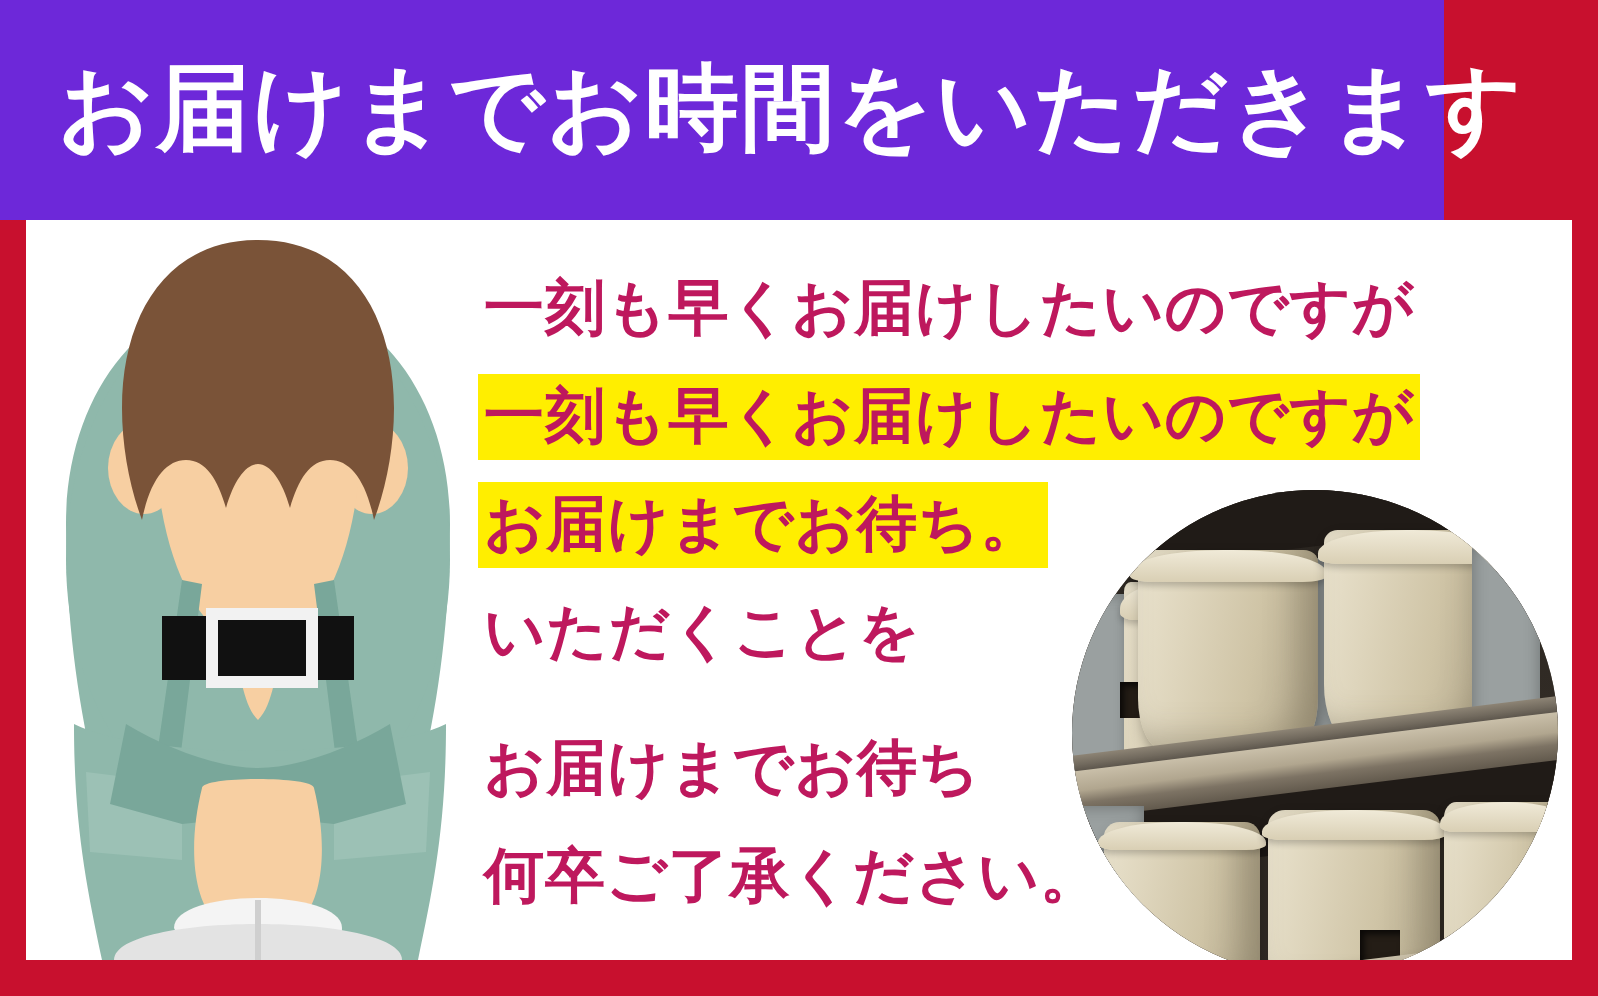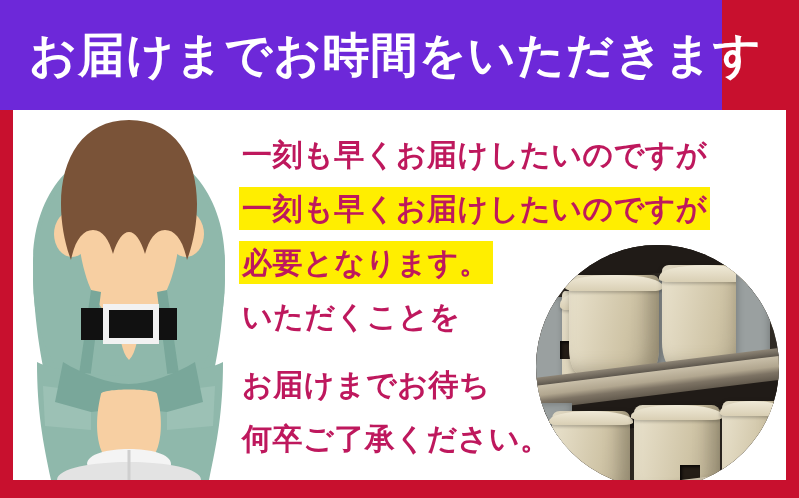--- a/index.html
+++ b/index.html
@@ -205,21 +205,21 @@
     </div>
 
     <div id="message-block">
       <div class="msg-line">
         <span>一刻も早くお届けしたいのですが</span>
       </div>
       <div class="msg-line hl">
         <span>一刻も早くお届けしたいのですが</span>
       </div>
       <div class="msg-line hl">
-        <span>必要となります。</span>
+        <span>お届けまでお待ち。</span>
       </div>
       <div class="msg-line">
         <span>いただくことを</span>
       </div>
       <div class="msg-line gap">
         <span>お届けまでお待ち</span>
       </div>
       <div class="msg-line">
         <span>何卒ご了承ください。</span>
       </div>

